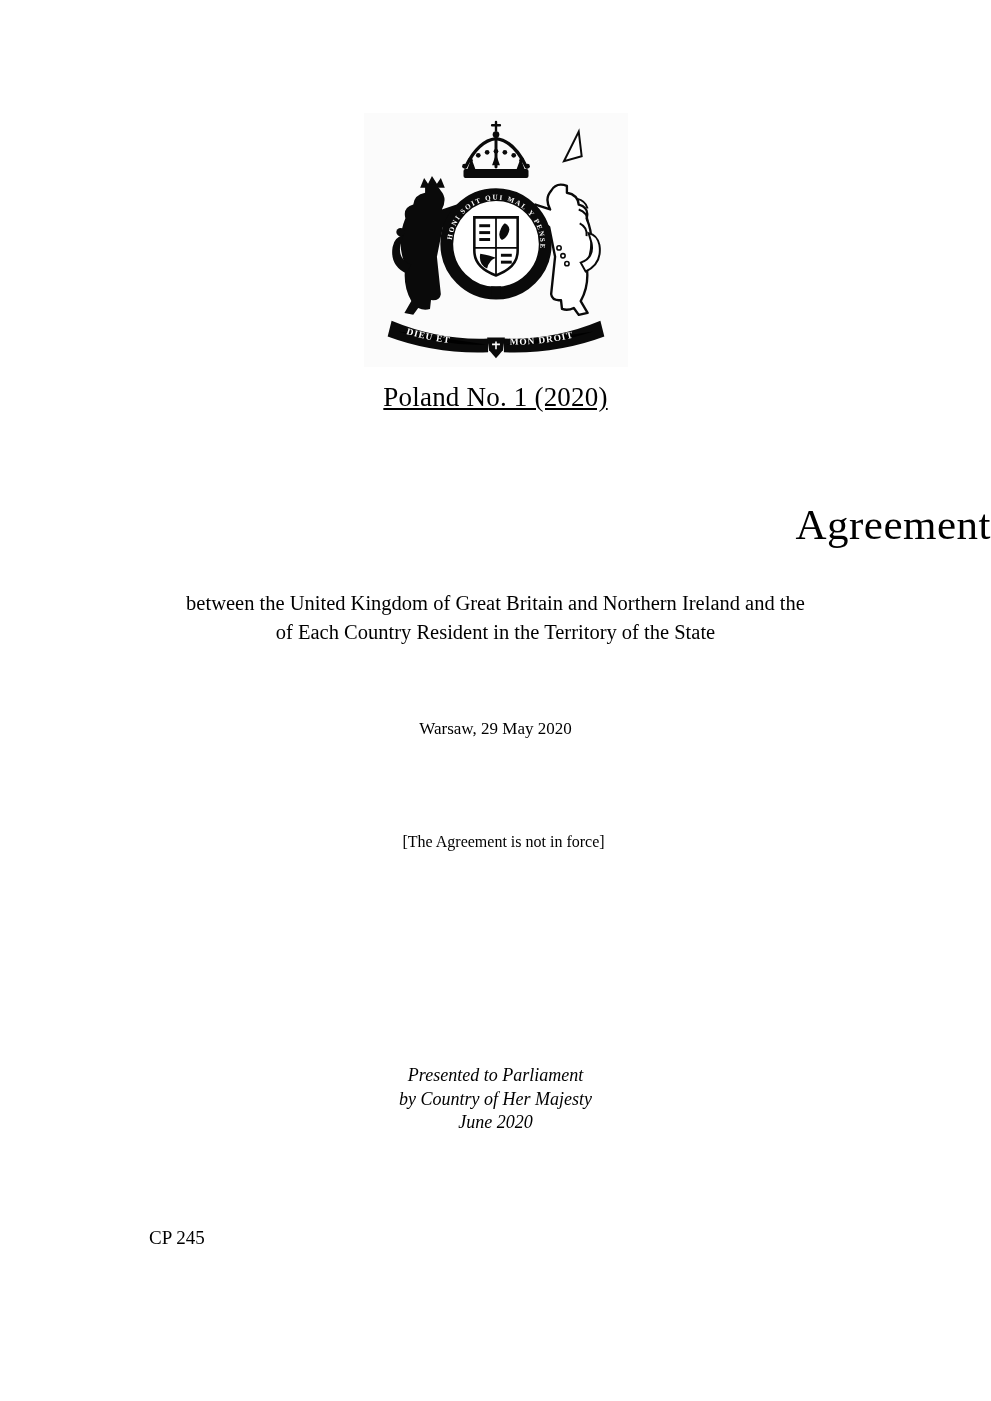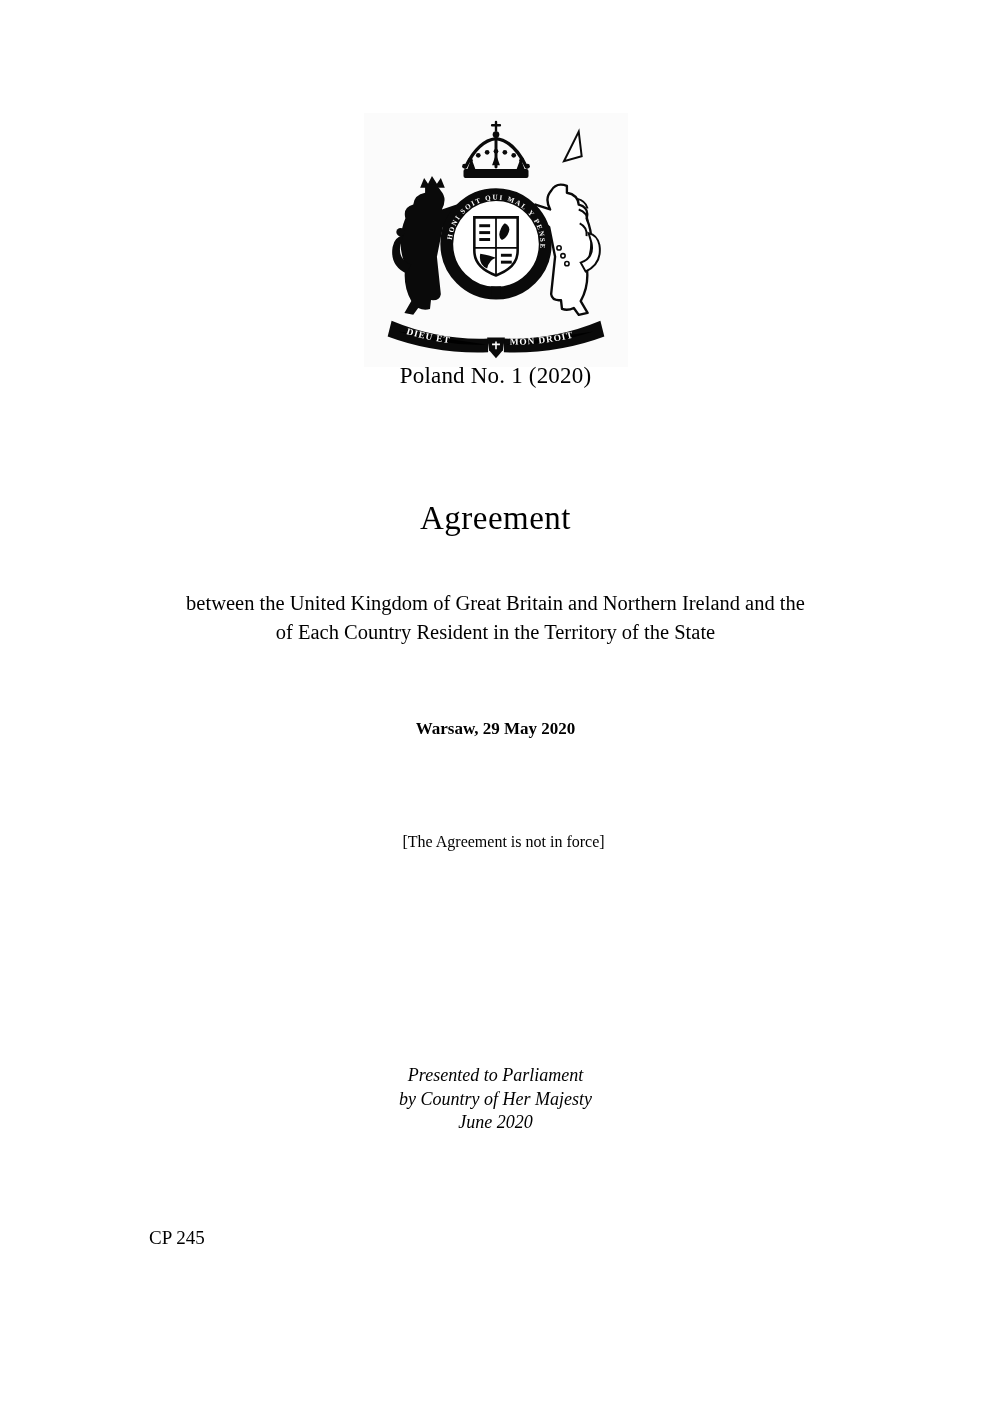--- a/index.html
+++ b/index.html
@@ -23,38 +23,39 @@
     width: 264px;
     height: 254px;
     background: #fbfbfb;
     display: flex;
     align-items: center;
     justify-content: center;
   }
   .arms-wrap svg { display: block; }
 
   .series-title {
-    top: 363px;
-    font-size: 23px;
+    top: 382px;
+    font-size: 27px;
     letter-spacing: 0.2px;
+    text-decoration: underline;
   }
   .doc-title {
     top: 500px;
-    font-size: 33px;
+    font-size: 43px;
     letter-spacing: 0.5px;
+    text-align: right;
   }
   .subtitle {
     top: 589px;
     font-size: 20.5px;
     line-height: 28.5px;
   }
   .place-date {
     top: 719px;
     font-size: 17px;
-    font-weight: bold;
   }
   .force-note {
     top: 833px;
     font-size: 16px;
     margin-left: 16px;
   }
   .presented {
     top: 1064px;
     font-style: italic;
     font-size: 18px;

